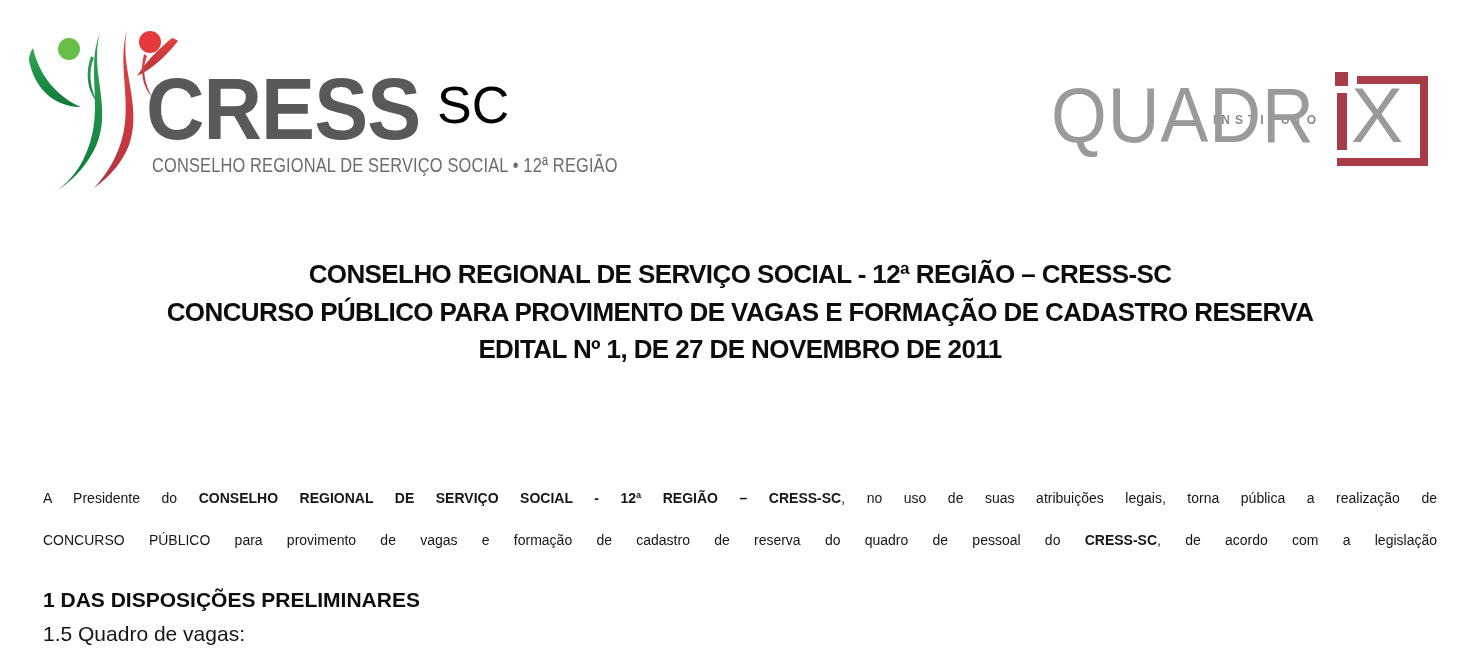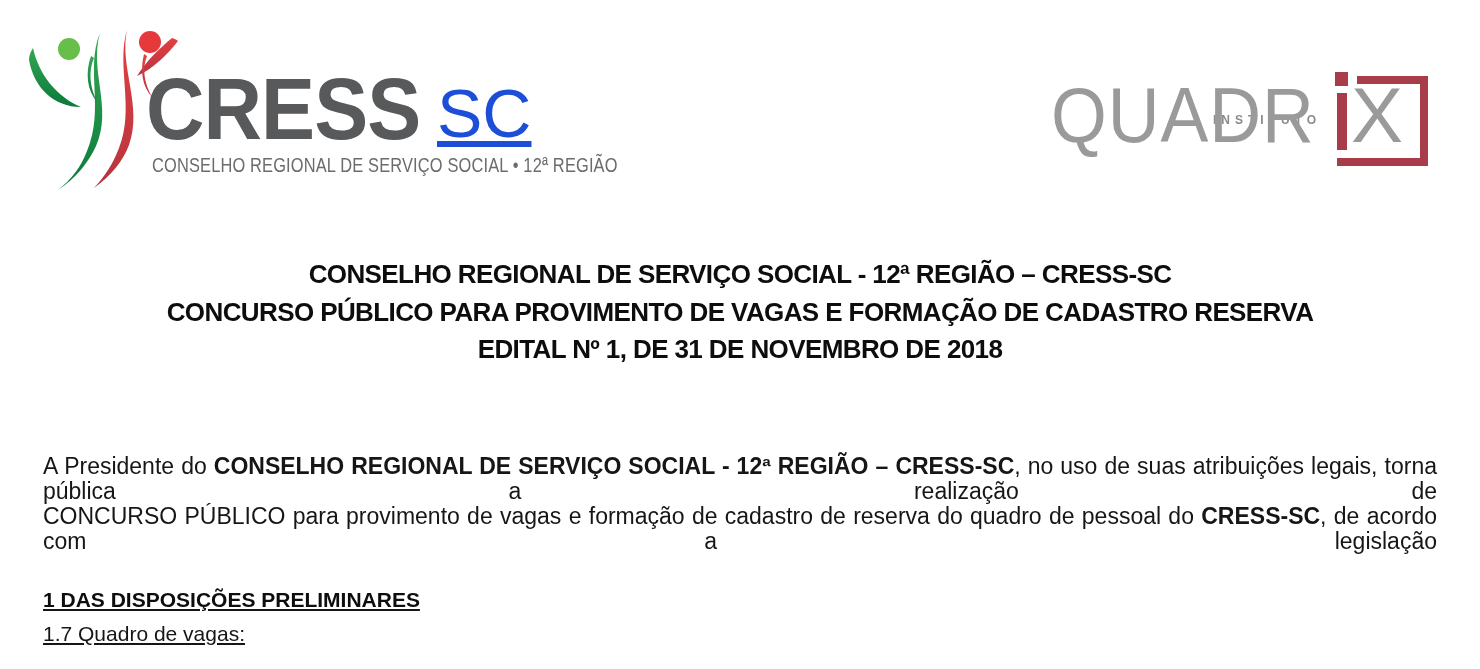--- a/index.html
+++ b/index.html
@@ -8,22 +8,22 @@
     font-family:"Liberation Sans",sans-serif;color:#161616;
   }
   
   .cress-logo{position:absolute;left:28px;top:12px;width:545px;height:180px;}
   .cress-mark{position:absolute;left:0;top:0;width:152px;height:182px;}
   .cress-word{
     position:absolute;left:118px;top:53px;font-size:88px;font-weight:700;line-height:1;
     color:#58595b;letter-spacing:-1px;transform:scaleX(0.92);transform-origin:left top;white-space:nowrap;
   }
   .cress-sc{
-    position:absolute;left:409px;top:67px;font-size:68px;font-weight:400;line-height:1;
-    color:#1d4ed8;letter-spacing:0;white-space:nowrap;text-decoration:underline;
+    position:absolute;left:409px;top:67px;font-size:52px;font-weight:400;line-height:1;
+    color:#000000;letter-spacing:0;white-space:nowrap;
   }
   .cress-tagline{
     position:absolute;left:124px;top:143px;font-size:20px;font-weight:400;line-height:1;
     color:#6b6c6e;white-space:nowrap;transform:scaleX(0.82);transform-origin:left top;letter-spacing:0.2px;
   }
   
   .quadrix-logo{position:absolute;left:1055px;top:55px;width:380px;height:130px;}
   .qx-instituto{
     position:absolute;left:158px;top:15px;font-size:12px;font-weight:700;letter-spacing:5px;
     color:#8b8b8b;line-height:1;white-space:nowrap;margin-top:44px;
@@ -41,28 +41,28 @@
   .qx-br-top{left:302px;top:21px;width:71px;height:8px;}
   .qx-br-right{left:365px;top:21px;width:8px;height:90px;}
   .qx-br-bottom{left:282px;top:103px;width:91px;height:8px;}
   
   .title-block{
     position:absolute;left:0;top:256px;width:100%;text-align:center;
     font-size:26px;font-weight:700;line-height:37.5px;color:#0d0d0d;letter-spacing:-0.6px;
   }
   
   .intro{
-    position:absolute;left:43px;right:43px;top:454px;
-    font-size:23px;line-height:25px;color:#161616;
+    position:absolute;left:43px;right:43px;top:477px;
+    font-size:14px;line-height:42px;color:#161616;
   }
   .para-line{text-align:justify;}
   .para-line.justified{text-align-last:justify;}
   .para-line b{font-weight:700;}
   
-  .section{position:absolute;left:43px;top:583px;font-size:21px;line-height:33.5px;color:#161616;text-decoration:underline;}
+  .section{position:absolute;left:43px;top:583px;font-size:21px;line-height:33.5px;color:#161616;}
   .section-heading{font-weight:700;color:#0d0d0d;}
 </style>
 </head>
 <body>
 
 <div class="page">
 
   <div class="cress-logo">
     <svg class="cress-mark" viewBox="0 0 152 182" xmlns="http://www.w3.org/2000/svg" aria-hidden="true">
       <defs>
@@ -98,26 +98,26 @@
     <div class="qx-istem"></div>
     <span class="qx-x">X</span>
     <div class="qx-br qx-br-top"></div>
     <div class="qx-br qx-br-right"></div>
     <div class="qx-br qx-br-bottom"></div>
   </div>
 
   <div class="title-block">
     <div>CONSELHO REGIONAL DE SERVIÇO SOCIAL - 12ª REGIÃO – CRESS-SC</div>
     <div>CONCURSO PÚBLICO PARA PROVIMENTO DE VAGAS E FORMAÇÃO DE CADASTRO RESERVA</div>
-    <div>EDITAL Nº 1, DE 31 DE NOVEMBRO DE 2018</div>
+    <div>EDITAL Nº 1, DE 27 DE NOVEMBRO DE 2011</div>
   </div>
 
   <div class="intro">
       <div class="para-line justified"><span>A Presidente do </span><b>CONSELHO REGIONAL DE SERVIÇO SOCIAL - 12ª REGIÃO – CRESS-SC</b><span>, no uso de suas atribuições legais, torna pública a realização de</span></div>
       <div class="para-line justified"><span>CONCURSO PÚBLICO para provimento de vagas e formação de cadastro de reserva do quadro de pessoal do </span><b>CRESS-SC</b><span>, de acordo com a legislação</span></div>
     </div>
 
   <div class="section">
     <div class="section-heading">1 DAS DISPOSIÇÕES PRELIMINARES</div>
-    <div class="section-item">1.7 Quadro de vagas:</div>
+    <div class="section-item">1.5 Quadro de vagas:</div>
   </div>
 
 </div>
 
 </body></html>

